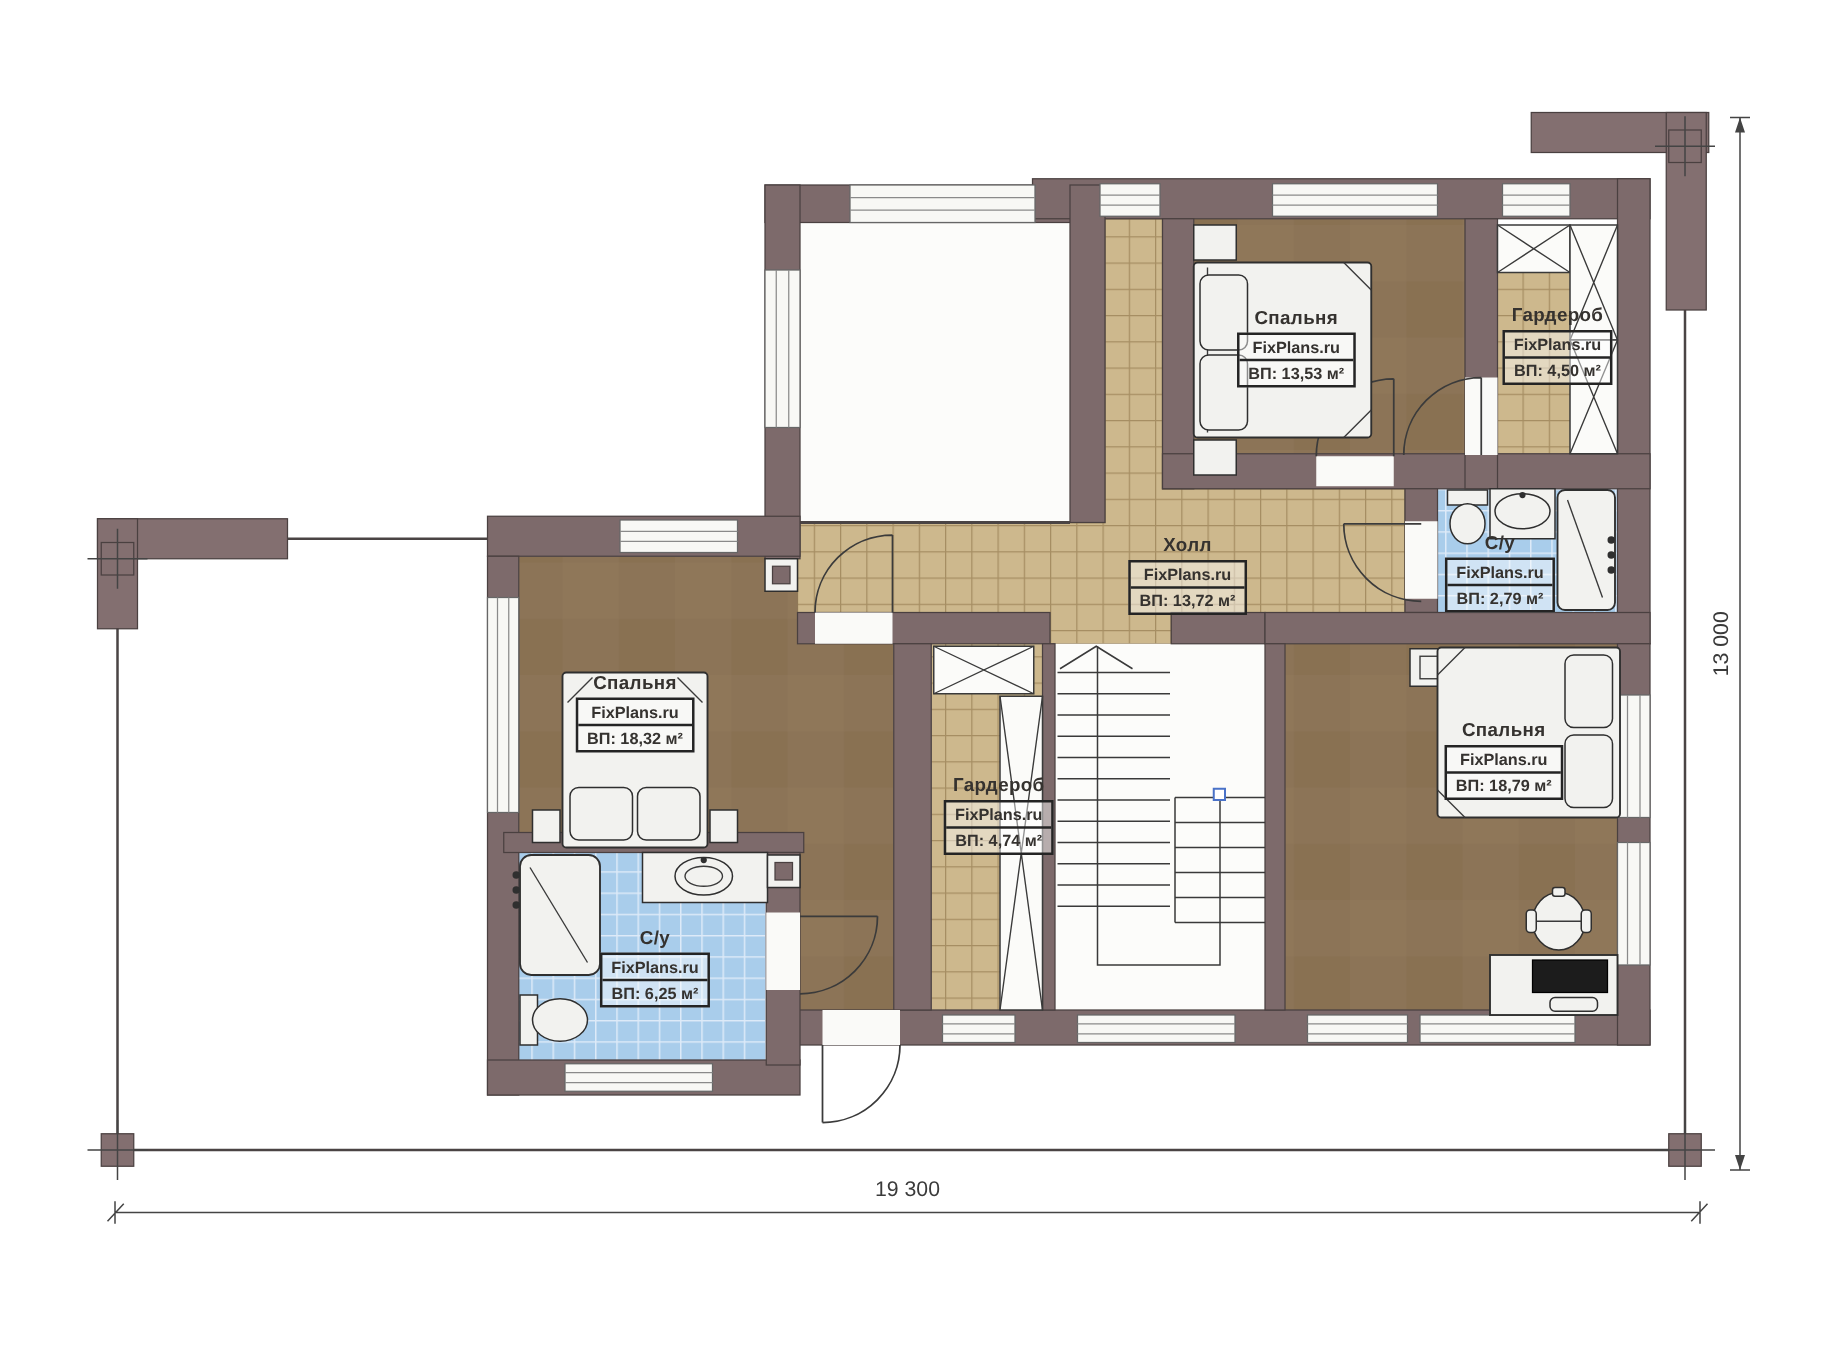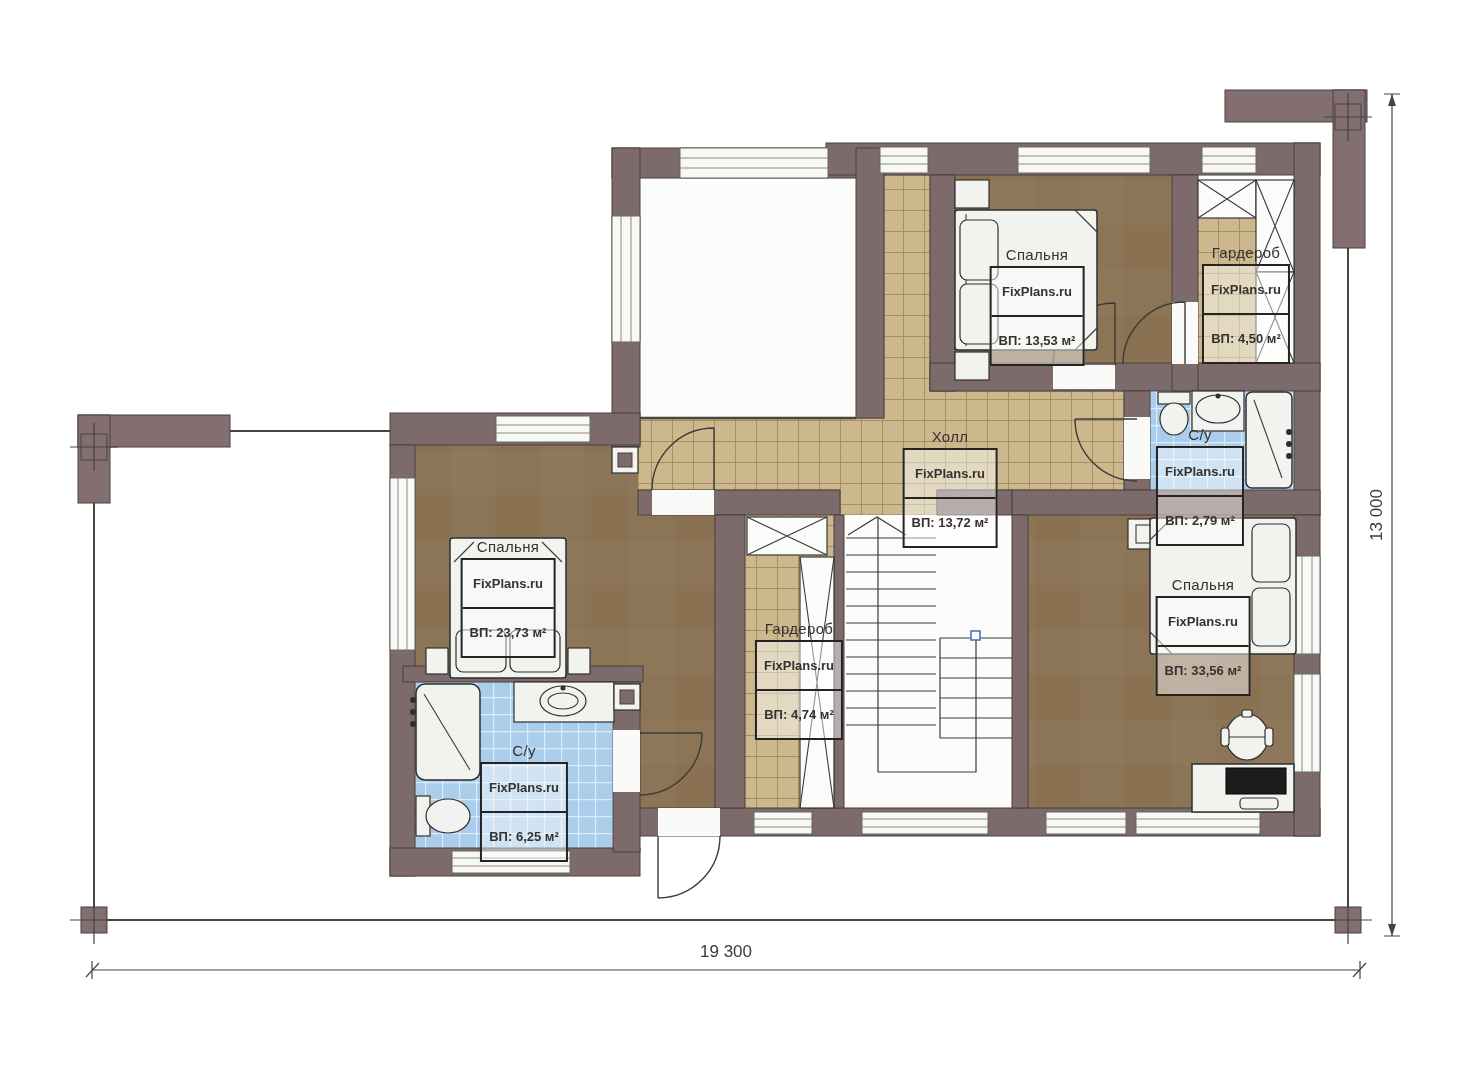--- a/index.html
+++ b/index.html
@@ -14,23 +14,23 @@
   .furn2{fill:#f2f2ef;stroke:#2f2f2f;stroke-width:1.2;}
   .closet{fill:#fbfbf9;stroke:#3a3a3a;stroke-width:1.2;}
   .xline{stroke:#3a3a3a;stroke-width:1.1;fill:none;}
   .door-open{fill:#fafaf8;}
   .arc{fill:none;stroke:#3b3b3b;stroke-width:1.4;}
   .stair{stroke:#3a3a3a;stroke-width:1.2;fill:none;}
   .thin{stroke:#4a4444;stroke-width:2;fill:none;}
   .dimline{stroke:#444;stroke-width:1.2;fill:none;}
   .rail{stroke:#4a4444;stroke-width:2.5;fill:none;}
   .room-label{position:absolute;transform:translateX(-50%);text-align:center;color:#35322f;z-index:5;}
-  .rl-title{font-size:15px;font-weight:normal;letter-spacing:.3px;margin-bottom:3px;}
+  .rl-title{font-size:15px;font-weight:bold;letter-spacing:.3px;margin-bottom:3px;}
   .rl-box{display:inline-block;border:2px solid #242424;background:rgba(255,255,255,0.45);}
-  .rl-row{font-size:13px;font-weight:bold;padding:16px 7px;white-space:nowrap;}
+  .rl-row{font-size:13px;font-weight:bold;padding:2px 7px;white-space:nowrap;}
   .rl-row + .rl-row{border-top:2px solid #242424;}
   .dim{position:absolute;font-size:17px;color:#3a3a3a;z-index:5;}
   #dim-w{left:726px;top:942px;transform:translateX(-50%);}
   #dim-h{left:1377px;top:515px;transform:translate(-50%,-50%) rotate(-90deg);}
 </style>
 </head>
 <body>
 
 <div id="stage">
 <svg width="1473" height="1080" viewBox="0 0 1473 1080">
@@ -353,35 +353,35 @@
   <div class="rl-title">С/у</div>
   <div class="rl-box">
     <div class="rl-row">FixPlans.ru</div>
     <div class="rl-row">ВП: 2,79 м²</div>
   </div>
 </div>
 <div class="room-label" style="left:508px;top:538px;">
   <div class="rl-title">Спальня</div>
   <div class="rl-box">
     <div class="rl-row">FixPlans.ru</div>
-    <div class="rl-row">ВП: 23,73 м²</div>
+    <div class="rl-row">ВП: 18,32 м²</div>
   </div>
 </div>
 <div class="room-label" style="left:799px;top:620px;">
   <div class="rl-title">Гардероб</div>
   <div class="rl-box">
     <div class="rl-row">FixPlans.ru</div>
     <div class="rl-row">ВП: 4,74 м²</div>
   </div>
 </div>
 <div class="room-label" style="left:1203px;top:576px;">
   <div class="rl-title">Спальня</div>
   <div class="rl-box">
     <div class="rl-row">FixPlans.ru</div>
-    <div class="rl-row">ВП: 33,56 м²</div>
+    <div class="rl-row">ВП: 18,79 м²</div>
   </div>
 </div>
 <div class="room-label" style="left:524px;top:742px;">
   <div class="rl-title">С/у</div>
   <div class="rl-box">
     <div class="rl-row">FixPlans.ru</div>
     <div class="rl-row">ВП: 6,25 м²</div>
   </div>
 </div>
 

